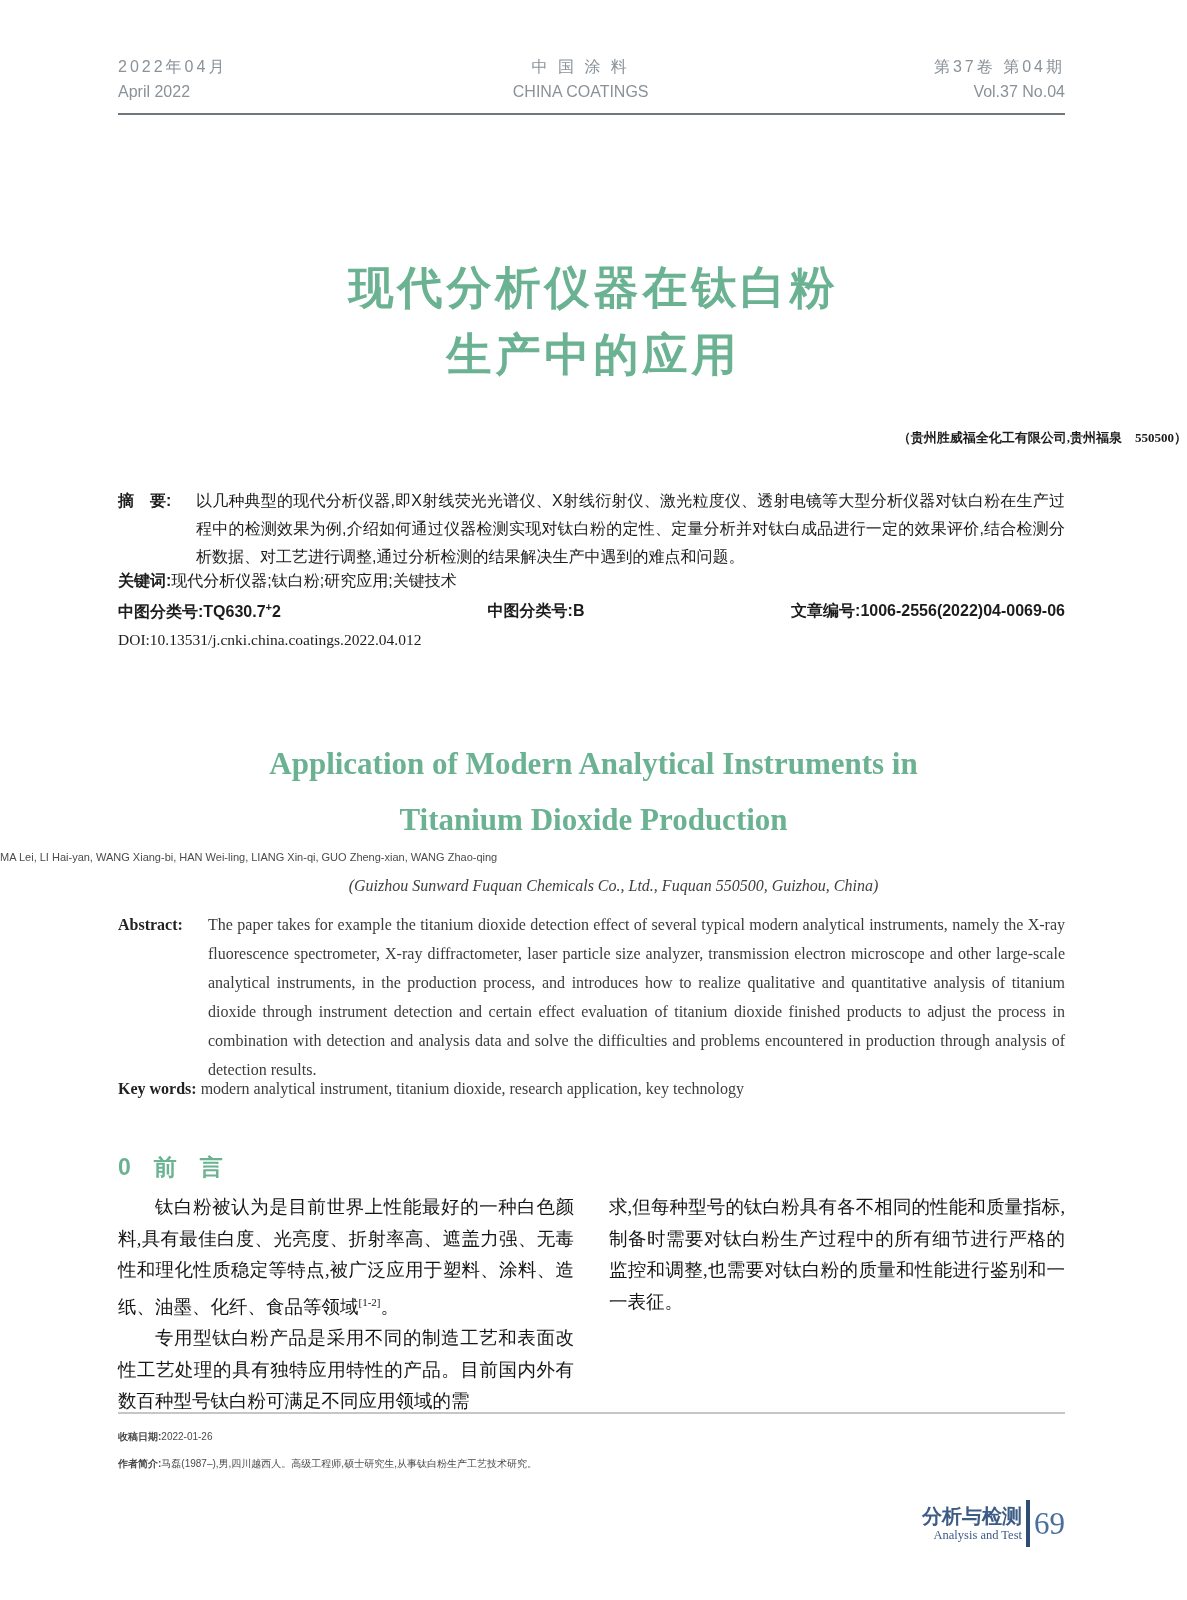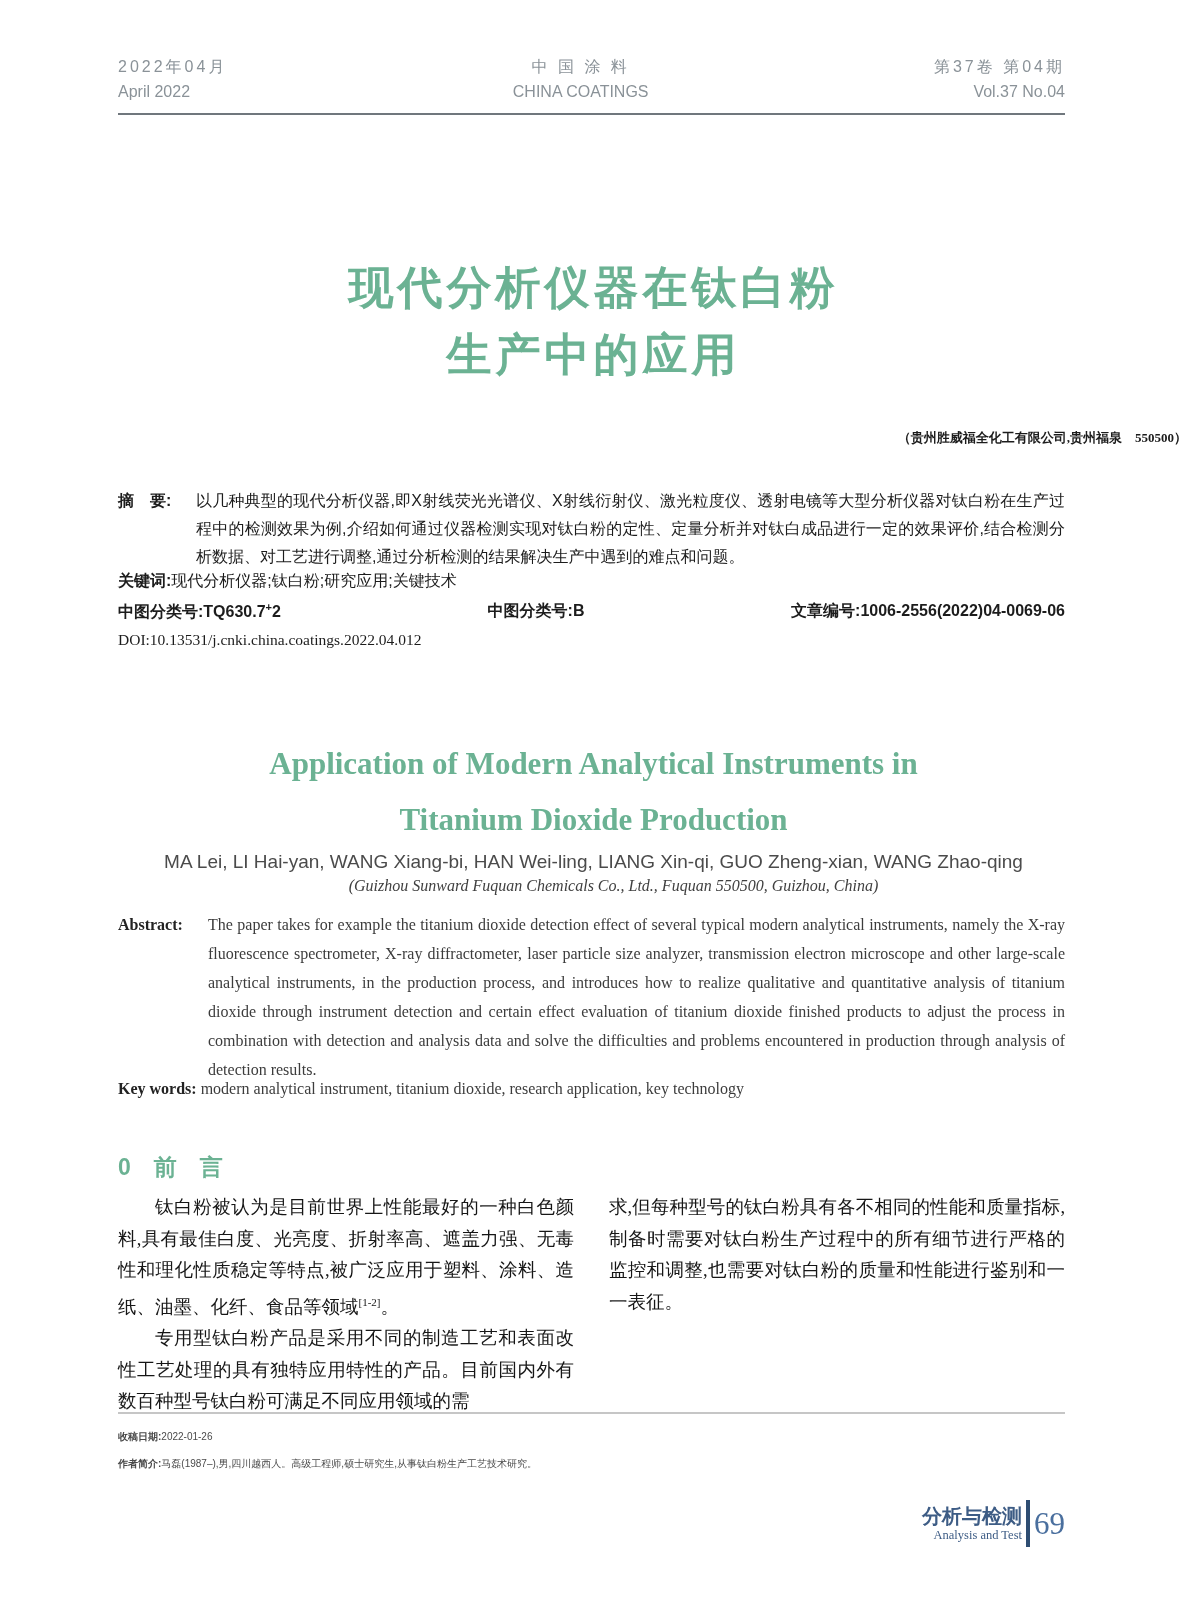--- a/index.html
+++ b/index.html
@@ -62,23 +62,23 @@
     font-family:"Liberation Serif","DejaVu Serif",serif;
   }
   
   .title-en {
     position:absolute; left:0; right:0; top:736px; text-align:center;
     font-family:"Liberation Serif","DejaVu Serif",serif;
     font-weight:bold; font-size:31px; line-height:56px;
     color:var(--accent_green);
   }
   .authors-en {
-    position:absolute; left:0; right:0; top:851px; text-align:center;
-    font-family:"Liberation Sans","DejaVu Sans",sans-serif;
-    font-size:19px; color:#4b4b4b;
+    position:absolute; left:0; right:0; top:851px; 
+    font-family:"Liberation Sans","DejaVu Sans",sans-serif;
+    font-size:11px; color:#4b4b4b;
   }
   .affil-en {
     position:absolute; left:0; right:0; top:877px; text-align:center;
     font-style:italic; font-size:16px; color:#3f3f3f;padding-left:40px;
   }
   
   .abs-en {
     position:absolute; left:118px; right:122px; top:910px;
     display:flex; font-size:16px; line-height:29px; color:#3c3c3c;
   }

